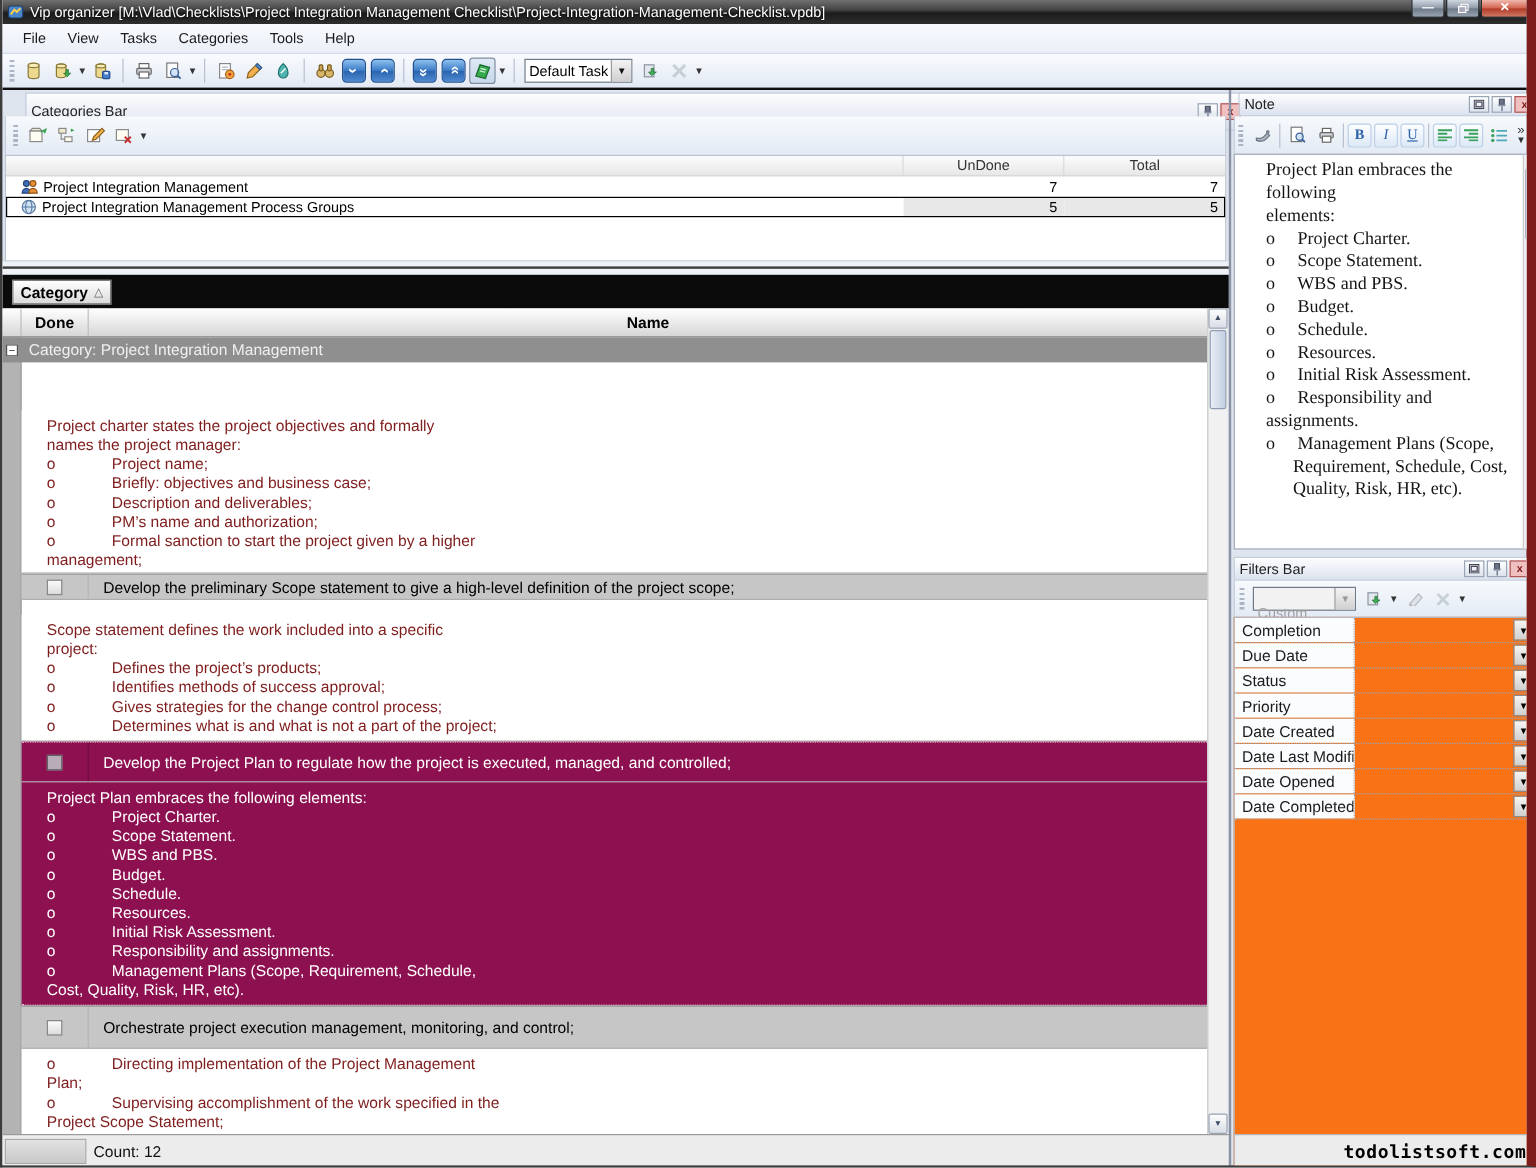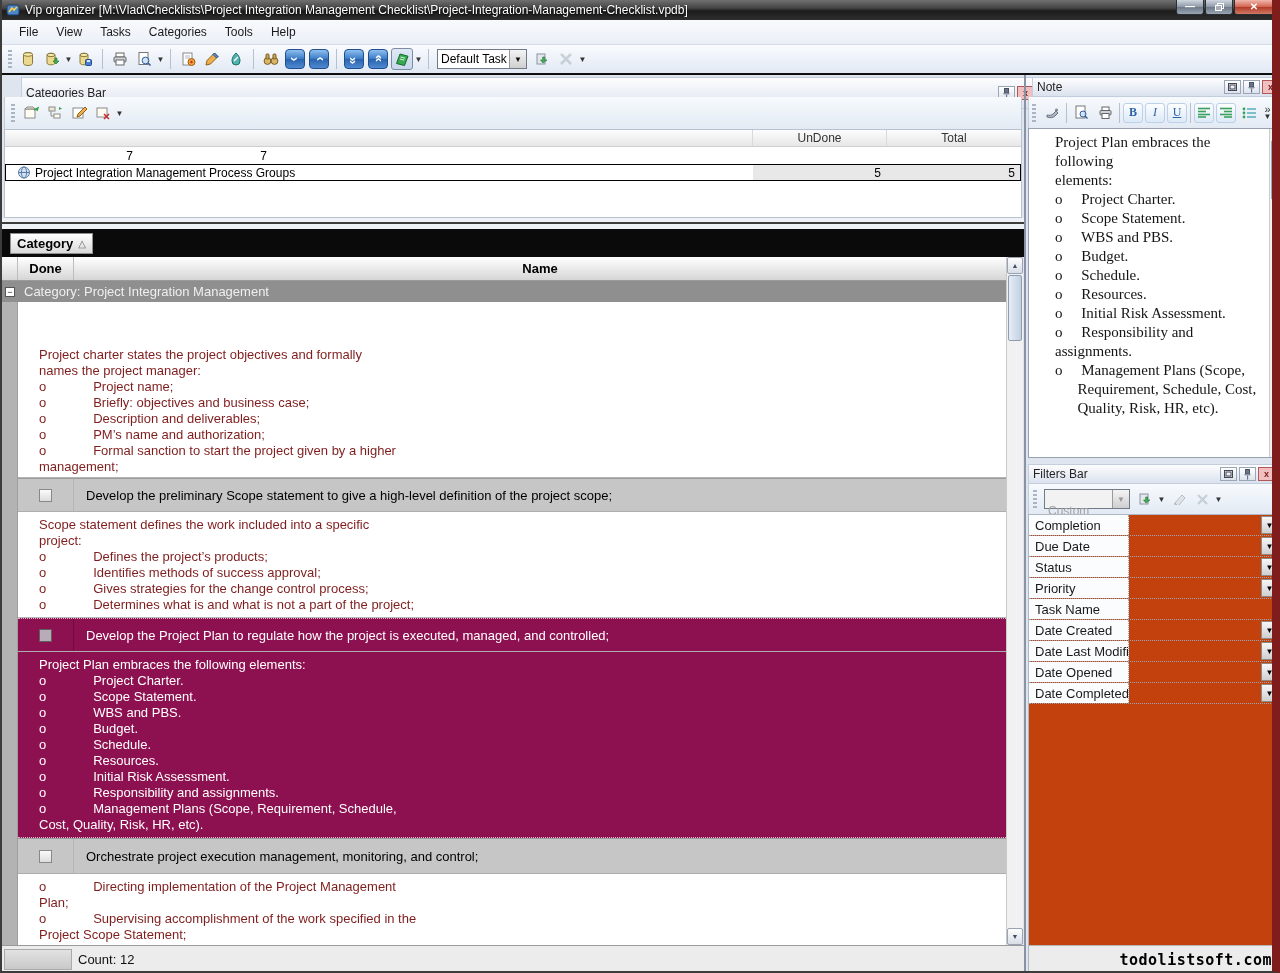--- a/index.html
+++ b/index.html
@@ -363,20 +363,31 @@
     </button>
     <span class="caret">▼</span>
   </div>
   <div class="abs cat-table" style="left:2px; top:129px; width:1018px; height:89px;">
     <div class="cat-hrow">
       <div class="cat-hcell" style="width:748px;"></div>
       <div class="cat-hcell" style="width:134px;">UnDone</div>
       <div class="cat-hcell" style="width:134px; border-right:none;">Total</div>
     </div>
     <div class="cat-row">
+      <span class="name">
+        <span class="icon">
+            <svg width="15" height="13" viewBox="0 0 15 13">
+              <circle cx="5" cy="4" r="2.4" fill="#3f6fb8" stroke="#23437a"></circle>
+              <path d="M1.5 12c0-2.4 1.6-4 3.5-4s3.5 1.6 3.5 4z" fill="#3f6fb8" stroke="#23437a"></path>
+              <circle cx="10.5" cy="4" r="2.4" fill="#e8913c" stroke="#8f5214"></circle>
+              <path d="M7 12c0-2.4 1.6-4 3.5-4s3.5 1.6 3.5 4z" fill="#e8913c" stroke="#8f5214"></path>
+            </svg>
+          </span>
+        <span>Project Integration Management</span>
+      </span>
       <span class="num">7</span>
       <span class="num">7</span>
     </div>
     <div class="cat-row selected">
       <span class="name">
         <span class="icon">
             <svg width="14" height="13" viewBox="0 0 14 13">
               <circle cx="7" cy="6.5" r="5.5" fill="#cfe2f4" stroke="#5b7ba0"></circle>
               <ellipse cx="7" cy="6.5" rx="2.6" ry="5.5" fill="none" stroke="#5b7ba0"></ellipse>
               <line x1="1.5" y1="6.5" x2="12.5" y2="6.5" stroke="#5b7ba0"></line>
@@ -416,21 +427,21 @@
 
   <div class="abs grow note-row note-purple" style="top:342px; height:136px;">Project charter states the project objectives and formally
 names the project manager:
 o             Project name;
 o             Briefly: objectives and business case;
 o             Description and deliverables;
 o             PM’s name and authorization;
 o             Formal sanction to start the project given by a higher
 management;</div>
 
-  <div class="abs grow task-row row-gray" style="top:478px; height:34px;">
+  <div class="abs grow task-row row-gray" style="top:478px; height:22px;">
     <span class="done-cell">
         <span class="checkbox"></span>
       </span>
     <span class="task-title">Develop the preliminary Scope statement to give a high-level definition of the project scope;</span>
   </div>
   <div class="abs grow note-row note-purple" style="top:512px; height:106px;">Scope statement defines the work included into a specific
 project:
 o             Defines the project’s products;
 o             Identifies methods of success approval;
 o             Gives strategies for the change control process;
@@ -636,21 +647,21 @@
     </button>
     <button class="tbtn dis">
       <span class="icon">
           <svg width="13" height="13" viewBox="0 0 13 13">
             <path d="M2 2l9 9M11 2l-9 9" stroke="#9aa" stroke-width="2.4"></path>
           </svg>
         </span>
     </button>
     <span class="caret">▼</span>
   </div>
-  <div class="abs filters-grid" style="left:1026px; top:514px; width:252px; height:459px; background:#c2410c;">
+  <div class="abs filters-grid" style="left:1026px; top:514px; width:252px; height:459px; background:#f97316;">
     <div class="f-row">
       <span class="f-label">Completion</span>
       <span class="f-val"></span>
       <button class="f-drop">▼</button>
     </div>
     <div class="f-row">
       <span class="f-label">Due Date</span>
       <span class="f-val"></span>
       <button class="f-drop">▼</button>
     </div>
@@ -658,24 +669,20 @@
       <span class="f-label">Status</span>
       <span class="f-val"></span>
       <button class="f-drop">▼</button>
     </div>
     <div class="f-row">
       <span class="f-label">Priority</span>
       <span class="f-val"></span>
       <button class="f-drop">▼</button>
     </div>
     <div class="f-row">
-      <span class="f-label">Task Name</span>
-      <span class="f-val"></span>
-    </div>
-    <div class="f-row">
       <span class="f-label">Date Created</span>
       <span class="f-val"></span>
       <button class="f-drop">▼</button>
     </div>
     <div class="f-row">
       <span class="f-label">Date Last Modified</span>
       <span class="f-val"></span>
       <button class="f-drop">▼</button>
     </div>
     <div class="f-row">

